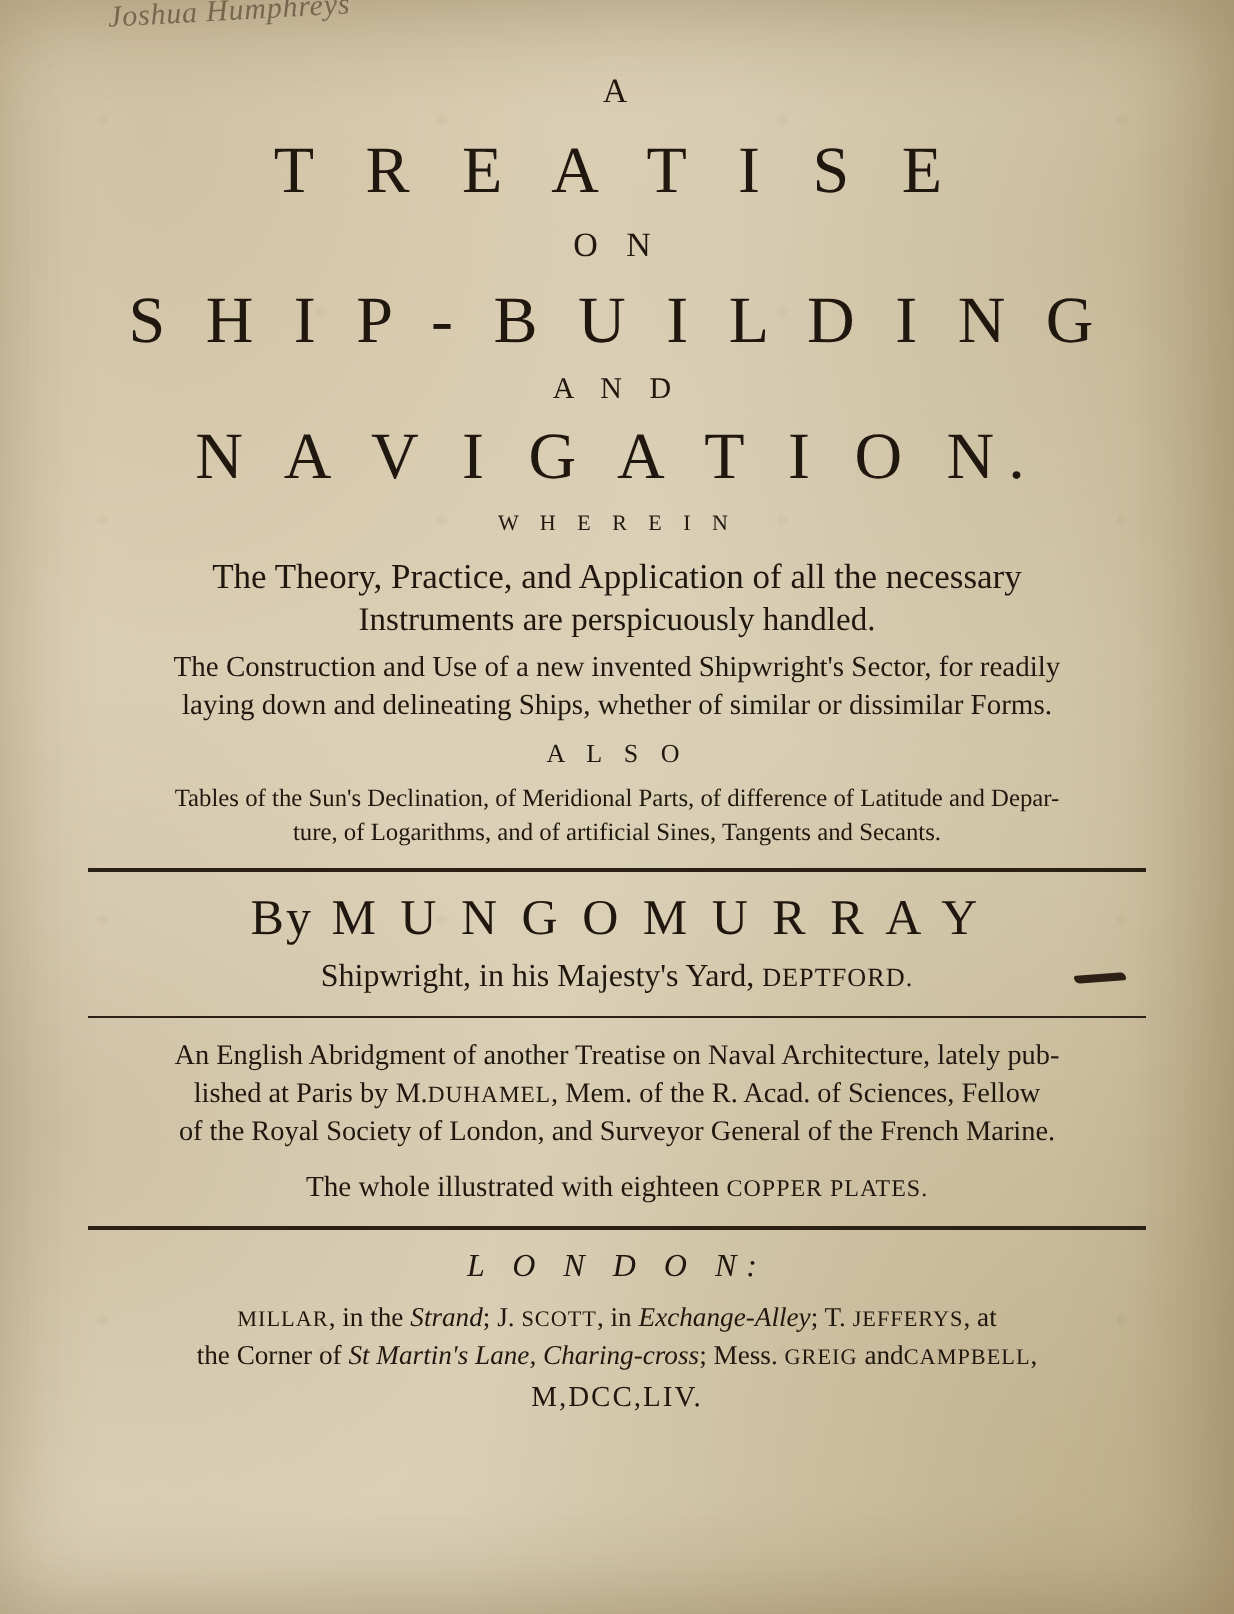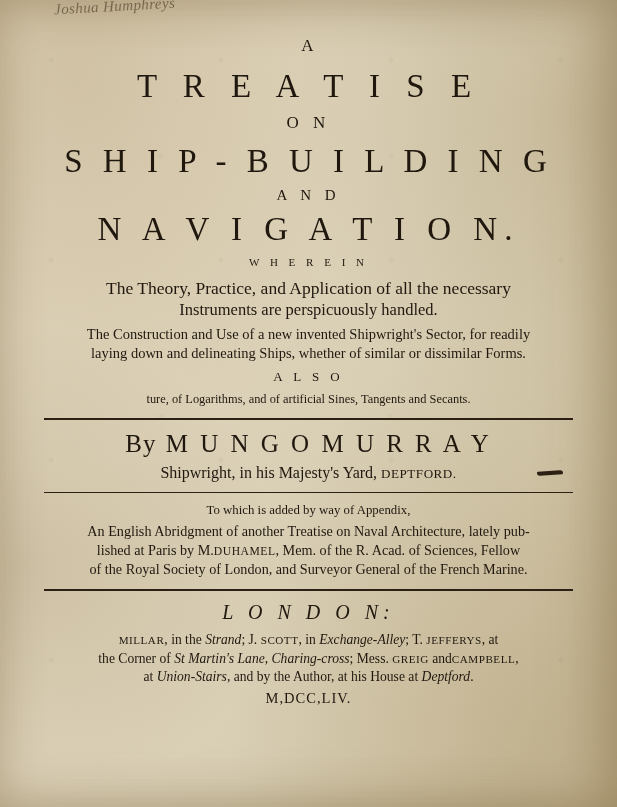--- a/index.html
+++ b/index.html
@@ -162,21 +162,21 @@
   .appendix {
     font-size: 14.2px;
     line-height: 1.34;
     margin-bottom: 8px;
   }
   .plates {
     font-size: 14.6px;
     margin: 10px 0 6px;
   }
   .london {
-    font-size: 20px;
+    font-size: 16px;
     font-style: italic;
     letter-spacing: 5px;
     margin: 6px 0 7px;
   }
   .imprint {
     font-size: 13.6px;
     line-height: 1.38;
   }
   .date {
     font-size: 14.5px;
@@ -220,69 +220,68 @@
 
 
     <div class="construction">
       <span class="ln">The Construction and Use of a new invented Shipwright's Sector, for readily</span>
       <span class="ln">laying down and delineating Ships, whether of similar or dissimilar Forms.</span>
     </div>
 
     <span class="ln also">A L S O</span>
 
     <div class="tables">
+      <span class="ln">Tables of the Sun's Declination, of Meridional Parts, of difference of Latitude and Depar-</span>
       <span class="ln">ture, of Logarithms, and of artificial Sines, Tangents and Secants.</span>
     </div>
 
     <hr class="rule">
 
     <div class="author">
       <span class="by">By</span>
       <span>M U N G O   M U R R A Y</span>
     </div>
 
     <div class="shipwright">
       <span>Shipwright, in his Majesty's Yard,</span>
       <span class="sc">DEPTFORD.</span>
       <span class="ornament"></span>
     </div>
 
     <hr class="rule thin">
 
-    <div class="appendix-head">To which is added by way of Appendix,</div>
 
     <div class="appendix">
       <span class="ln">An English Abridgment of another Treatise on Naval Architecture, lately pub-</span>
       <span class="ln">
         <span>lished at Paris by M.</span><span class="sc">DUHAMEL</span><span>, Mem. of the R. Acad. of Sciences, Fellow</span>
       </span>
       <span class="ln">of the Royal Society of London, and Surveyor General of the French Marine.</span>
     </div>
 
+    <div class="plates">
+      <span>The whole illustrated with eighteen</span>
+      <span class="sc">COPPER PLATES.</span>
+    </div>
 
     <hr class="rule">
 
     <div class="london">L O N D O N:</div>
 
     <div class="imprint">
       <span class="ln">
         <span class="sc">MILLAR</span><span>, in the</span>
         <i>Strand</i><span>; J.</span>
         <span class="sc">SCOTT</span><span>, in</span>
         <i>Exchange-Alley</i><span>; T.</span>
         <span class="sc">JEFFERYS</span><span>, at</span>
       </span>
       <span class="ln">
         <span>the Corner of</span>
         <i>St Martin's Lane, Charing-cross</i><span>; Mess.</span>
         <span class="sc">GREIG</span>
         <span>and</span><span class="sc">CAMPBELL</span><span>,</span>
       </span>
-      <span class="ln">
-        <span>at</span>
-        <i>Union-Stairs</i><span>, and by the Author, at his House at</span>
-        <i>Deptford</i><span>.</span>
-      </span>
       <span class="ln date">M,DCC,LIV.</span>
     </div>
 
   </div>
 </div>
 
 </body></html>

